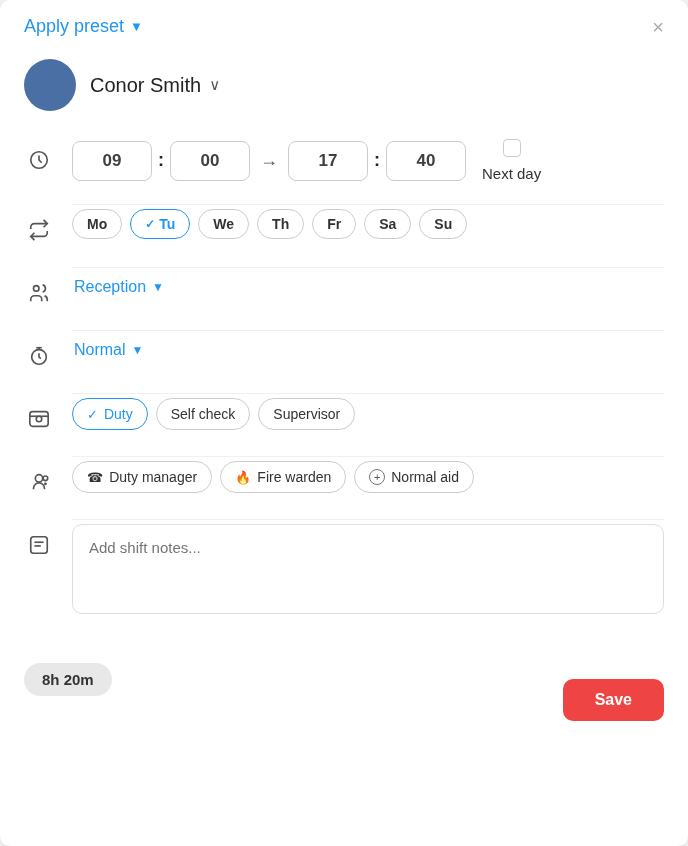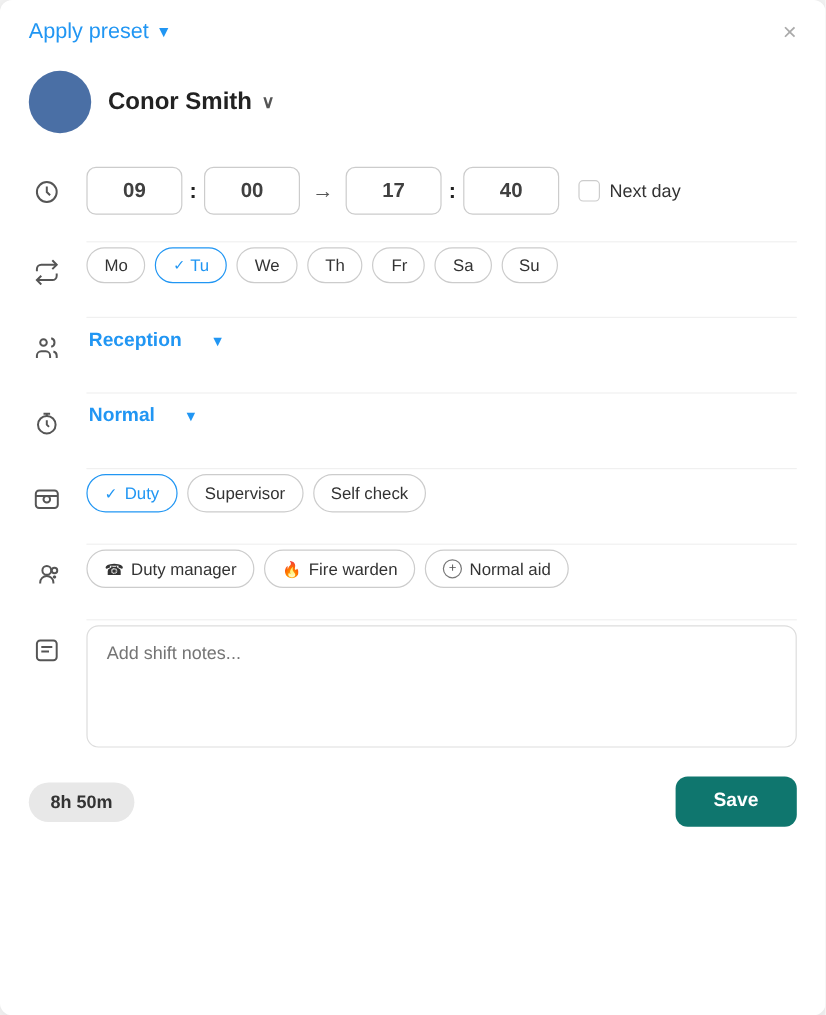--- a/index.html
+++ b/index.html
@@ -64,21 +64,21 @@
     .avatar {
       width: 52px;
       height: 52px;
       border-radius: 50%;
       background: #4a6fa5;
       flex-shrink: 0;
     }
 
     .user-name {
       font-size: 20px;
-      font-weight: 700;
+      font-weight: 400;
       color: #222;
       display: flex;
       align-items: center;
       gap: 8px;
     }
 
     .user-chevron {
       color: #555;
       font-size: 15px;
     }
@@ -146,20 +146,21 @@
       font-size: 18px;
       color: #555;
       margin: 0 4px;
     }
 
     .next-day-group {
       display: flex;
       align-items: center;
       gap: 8px;
       margin-left: 8px;
+      flex-direction: column;
     }
 
     .next-day-checkbox {
       width: 18px;
       height: 18px;
       border: 1.5px solid #ccc;
       border-radius: 4px;
       background: #fff;
       cursor: pointer;
     }
@@ -168,42 +169,42 @@
       font-size: 15px;
       color: #333;
     }
 
     
     .day-btn {
       border: 1.5px solid #ccc;
       border-radius: 20px;
       padding: 6px 14px;
       font-size: 14px;
-      font-weight: 400;
+      font-weight: 700;
       color: #333;
       background: #fff;
       cursor: pointer;
       min-width: 44px;
       text-align: right;
     }
 
     .day-btn.active {
       border-color: #2196f3;
       color: #2196f3;
       background: #fff;
     }
 
     
     .dropdown-btn {
       display: flex;
       align-items: center;
-      gap: 24px;
+      gap: 6px;
       color: #2196f3;
       font-size: 16px;
-      font-weight: 700;
+      font-weight: 400;
       cursor: pointer;
       padding: 6px 2px;
     }
 
     .dropdown-btn .chevron-down {
       font-size: 12px;
     }
 
     
     .chip {
@@ -238,21 +239,21 @@
 
     
     .notes-area {
       width: 100%;
       border: 1.5px solid #ddd;
       border-radius: 10px;
       padding: 14px 16px;
       font-size: 15px;
       color: #aaa;
       resize: none;
-      height: 102px;
+      height: 90px;
       outline: none;
       font-family: inherit;
     }
 
     
     .footer-row {
       display: flex;
       align-items: center;
       justify-content: space-between;
       margin-top: 24px;
@@ -261,28 +262,29 @@
     .duration-badge {
       background: #e8e8e8;
       border-radius: 20px;
       padding: 8px 18px;
       font-size: 15px;
       font-weight: 600;
       color: #333;
     }
 
     .save-btn {
-      background: #0f766e;
+      background: #ef4444;
       color: #fff;
       border: none;
       border-radius: 10px;
       padding: 12px 32px;
       font-size: 16px;
       font-weight: 600;
       cursor: pointer;
+      margin-top: 41px;
     }
 
     
     .row-divider {
       border: none;
       border-top: 1px solid #f0f0f0;
       margin: 4px 0 4px 48px;
     }
   </style>
 </head>
@@ -401,24 +403,24 @@
         <circle cx="12" cy="12" r="3"></circle>
         <line x1="2" y1="9" x2="22" y2="9"></line>
       </svg>
     </div>
     <div class="row-content">
       <div class="chip active">
         <span style="font-size:13px;color:#2196f3;">✓</span>
         <span>Duty</span>
       </div>
       <div class="chip">
+        <span>Self check</span>
+      </div>
+      <div class="chip">
         <span>Supervisor</span>
-      </div>
-      <div class="chip">
-        <span>Self check</span>
       </div>
     </div>
   </div>
 
   <hr class="row-divider">
 
   <div class="form-row">
     <div class="row-icon">
       <svg viewBox="0 0 24 24" fill="none" stroke="currentColor" stroke-width="1.8">
         <circle cx="12" cy="8" r="4"></circle>
@@ -453,17 +455,17 @@
         <line x1="7" y1="9" x2="17" y2="9"></line>
         <line x1="7" y1="13" x2="14" y2="13"></line>
       </svg>
     </div>
     <div class="row-content" style="flex:1;">
       <textarea class="notes-area" placeholder="Add shift notes..." style=""></textarea>
     </div>
   </div>
 
   <div class="footer-row">
-    <div class="duration-badge">8h 50m</div>
+    <div class="duration-badge">8h 20m</div>
     <button class="save-btn">Save</button>
   </div>
 
 </div>
 
 </body></html>

